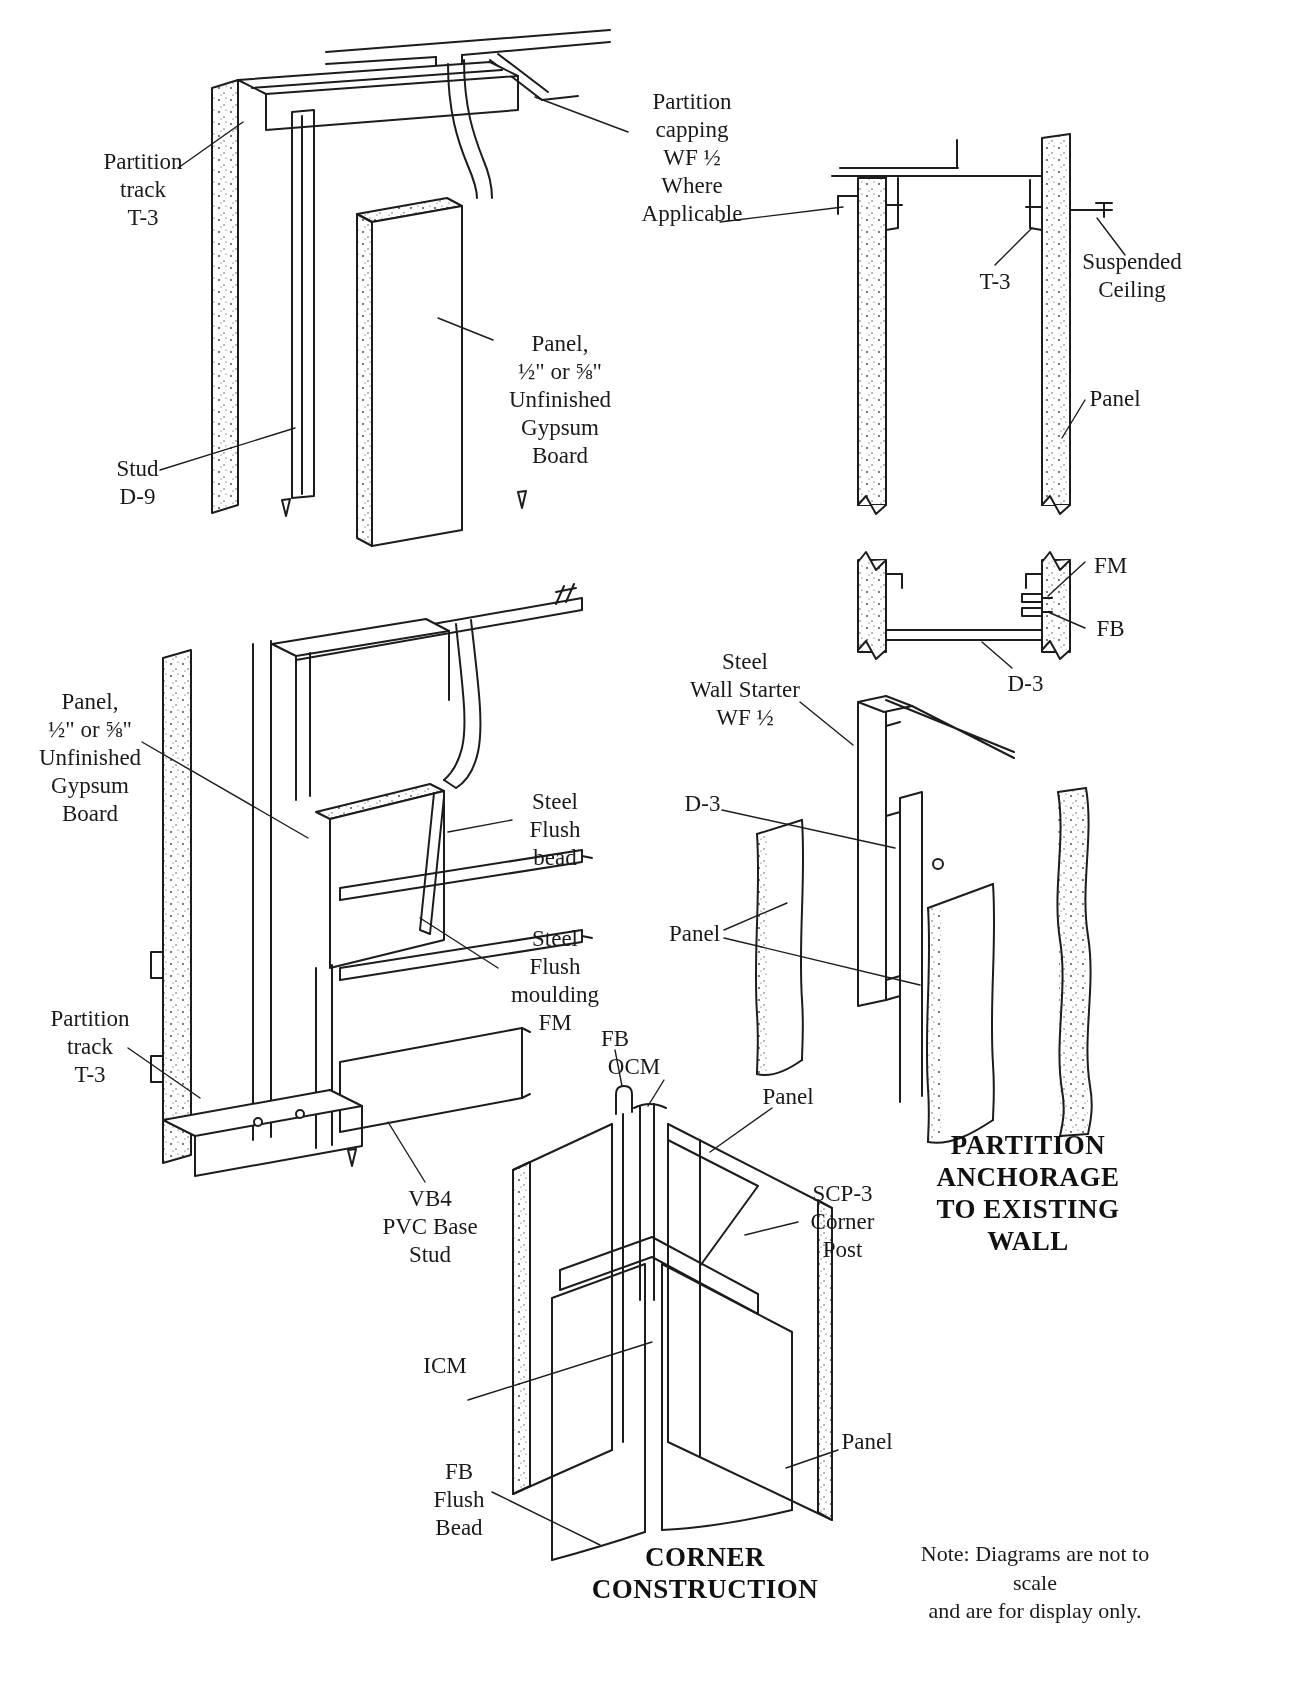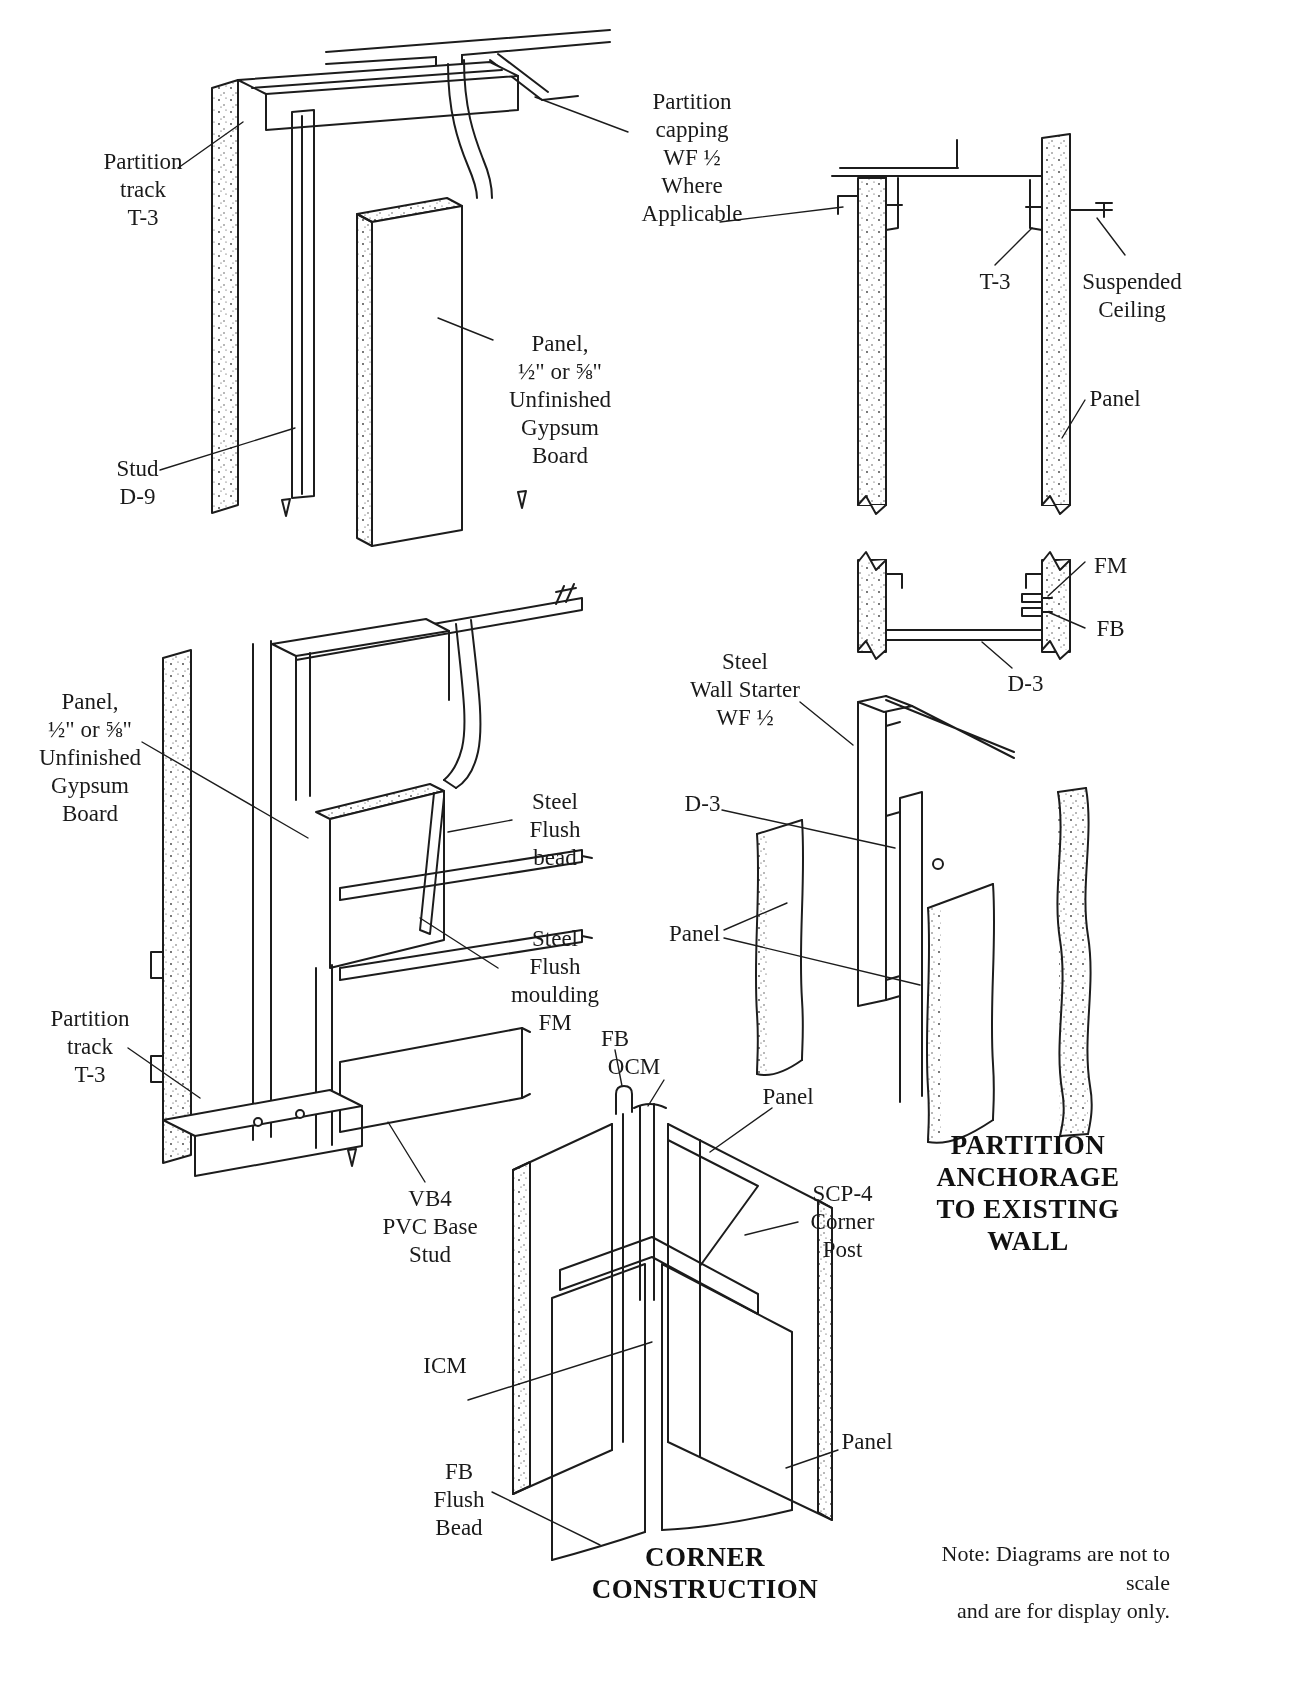--- a/index.html
+++ b/index.html
@@ -10,21 +10,21 @@
   svg{position:absolute;left:0;top:0;}
   .lbl{
     position:absolute;text-align:center;white-space:pre-line;
     font-size:23px;line-height:1.22;color:#1a1a1a;
   }
   .title{
     position:absolute;text-align:center;white-space:pre-line;
     font-size:27px;font-weight:bold;letter-spacing:.5px;line-height:1.18;color:#111;
   }
   .note{
-    position:absolute;text-align:right;white-space:pre-line;
+    position:absolute;text-align:center;white-space:pre-line;
     font-size:22px;line-height:1.3;color:#1a1a1a;
   }
 </style>
 </head>
 <body>
 
 <div id="page">
 
   <svg width="1299" height="1693" viewBox="0 0 1299 1693">
     <defs>
@@ -197,21 +197,21 @@
 Unfinished
 Gypsum
 Board</div>
   <div class="lbl" style="left:627px;top:88px;width:130px">Partition
 capping
 WF ½
 Where
 Applicable</div>
 
   <div class="lbl" style="left:970px;top:268px;width:50px">T-3</div>
-  <div class="lbl" style="left:1072px;top:268px;width:120px">Suspended
+  <div class="lbl" style="left:1072px;top:248px;width:120px">Suspended
 Ceiling</div>
   <div class="lbl" style="left:1085px;top:385px;width:60px">Panel</div>
 
   <div class="lbl" style="left:1088px;top:552px;width:45px">FM</div>
   <div class="lbl" style="left:1088px;top:615px;width:45px">FB</div>
   <div class="lbl" style="left:998px;top:670px;width:55px">D-3</div>
 
   <div class="lbl" style="left:25px;top:688px;width:130px">Panel,
 ½" or ⅝"
 Unfinished
@@ -237,21 +237,21 @@
   <div class="lbl" style="left:675px;top:790px;width:55px">D-3</div>
   <div class="lbl" style="left:662px;top:920px;width:65px">Panel</div>
   <div class="title" style="left:928px;top:1130px;width:200px">PARTITION
 ANCHORAGE
 TO EXISTING
 WALL</div>
 
   <div class="lbl" style="left:595px;top:1025px;width:40px">FB</div>
   <div class="lbl" style="left:604px;top:1053px;width:60px">OCM</div>
   <div class="lbl" style="left:757px;top:1083px;width:62px">Panel</div>
-  <div class="lbl" style="left:800px;top:1180px;width:85px">SCP-4
+  <div class="lbl" style="left:800px;top:1180px;width:85px">SCP-3
 Corner
 Post</div>
   <div class="lbl" style="left:420px;top:1352px;width:50px">ICM</div>
   <div class="lbl" style="left:420px;top:1458px;width:78px">FB
 Flush
 Bead</div>
   <div class="lbl" style="left:836px;top:1428px;width:62px">Panel</div>
   <div class="title" style="left:580px;top:1542px;width:250px">CORNER
 CONSTRUCTION</div>
 

